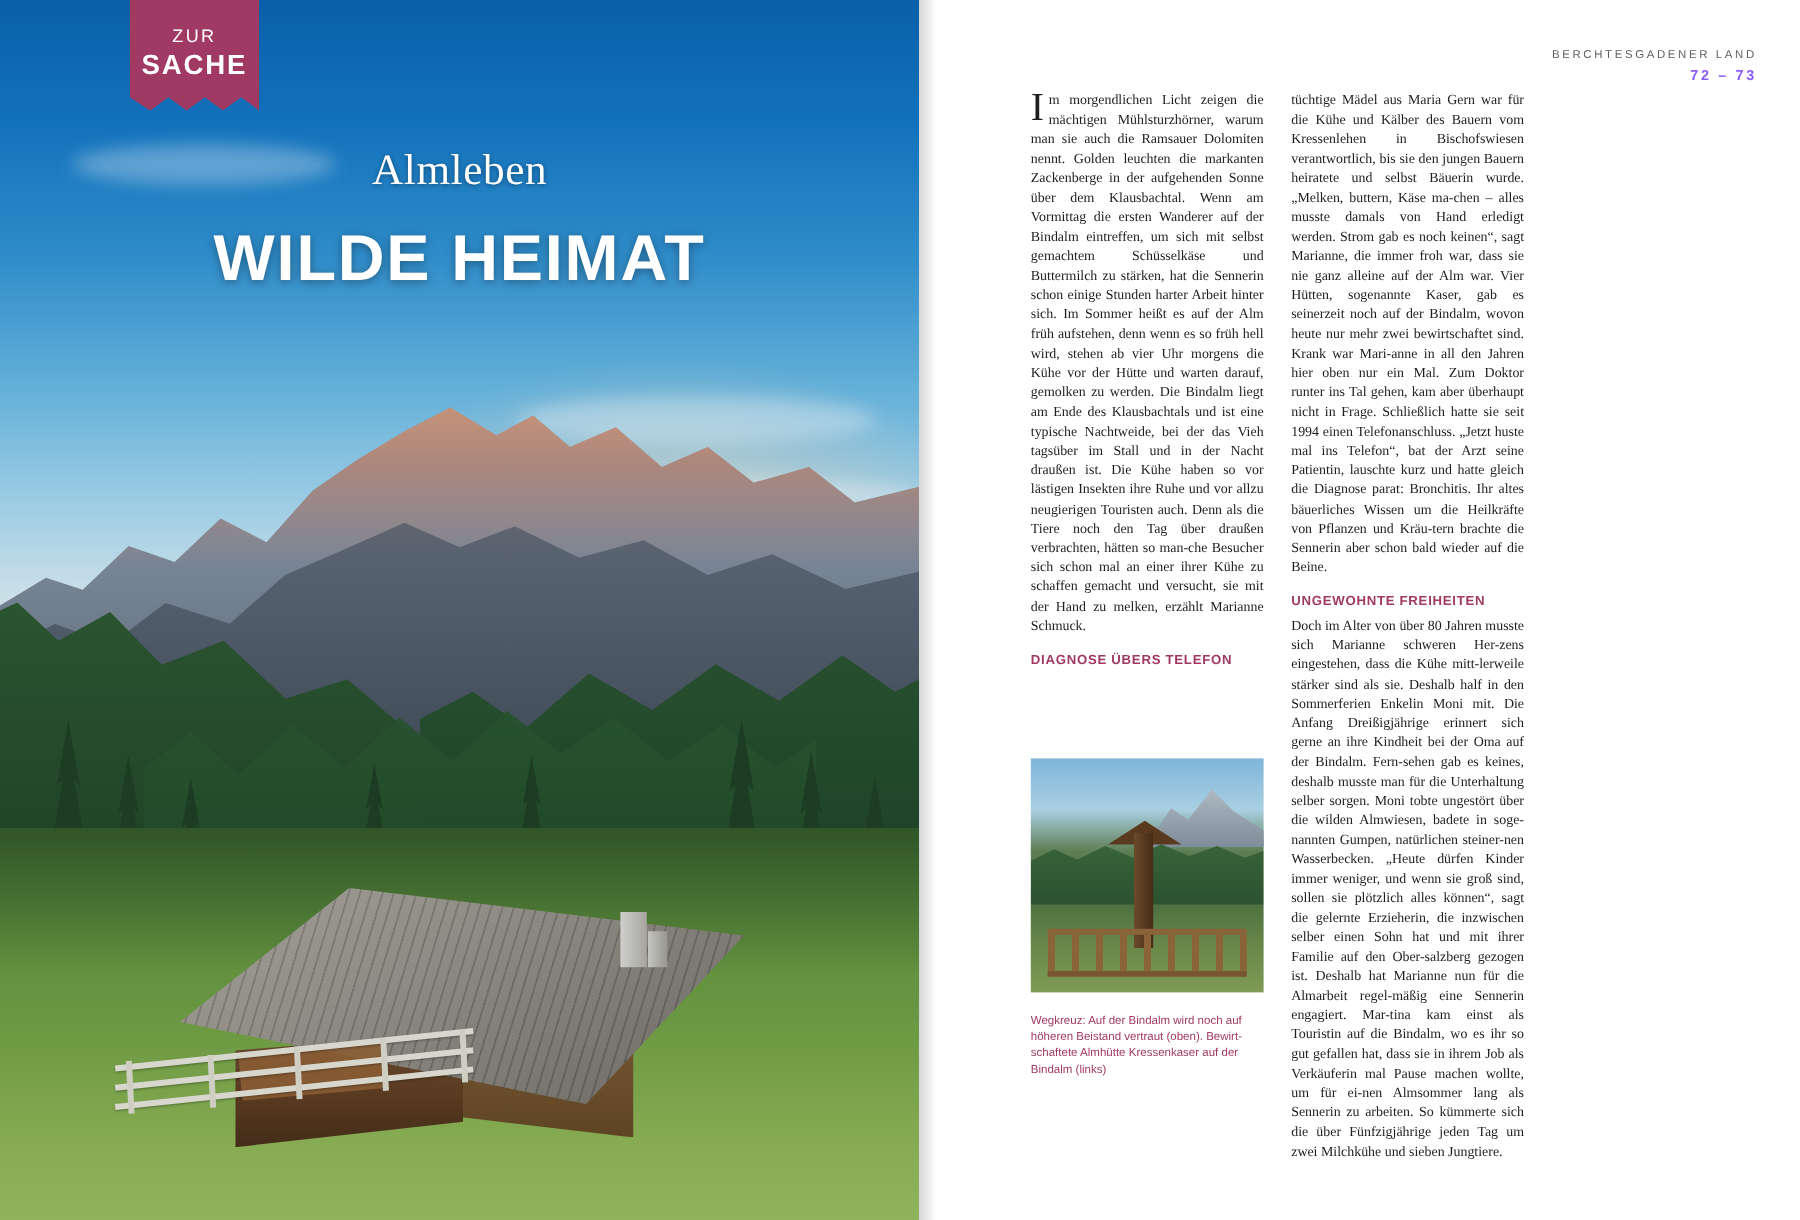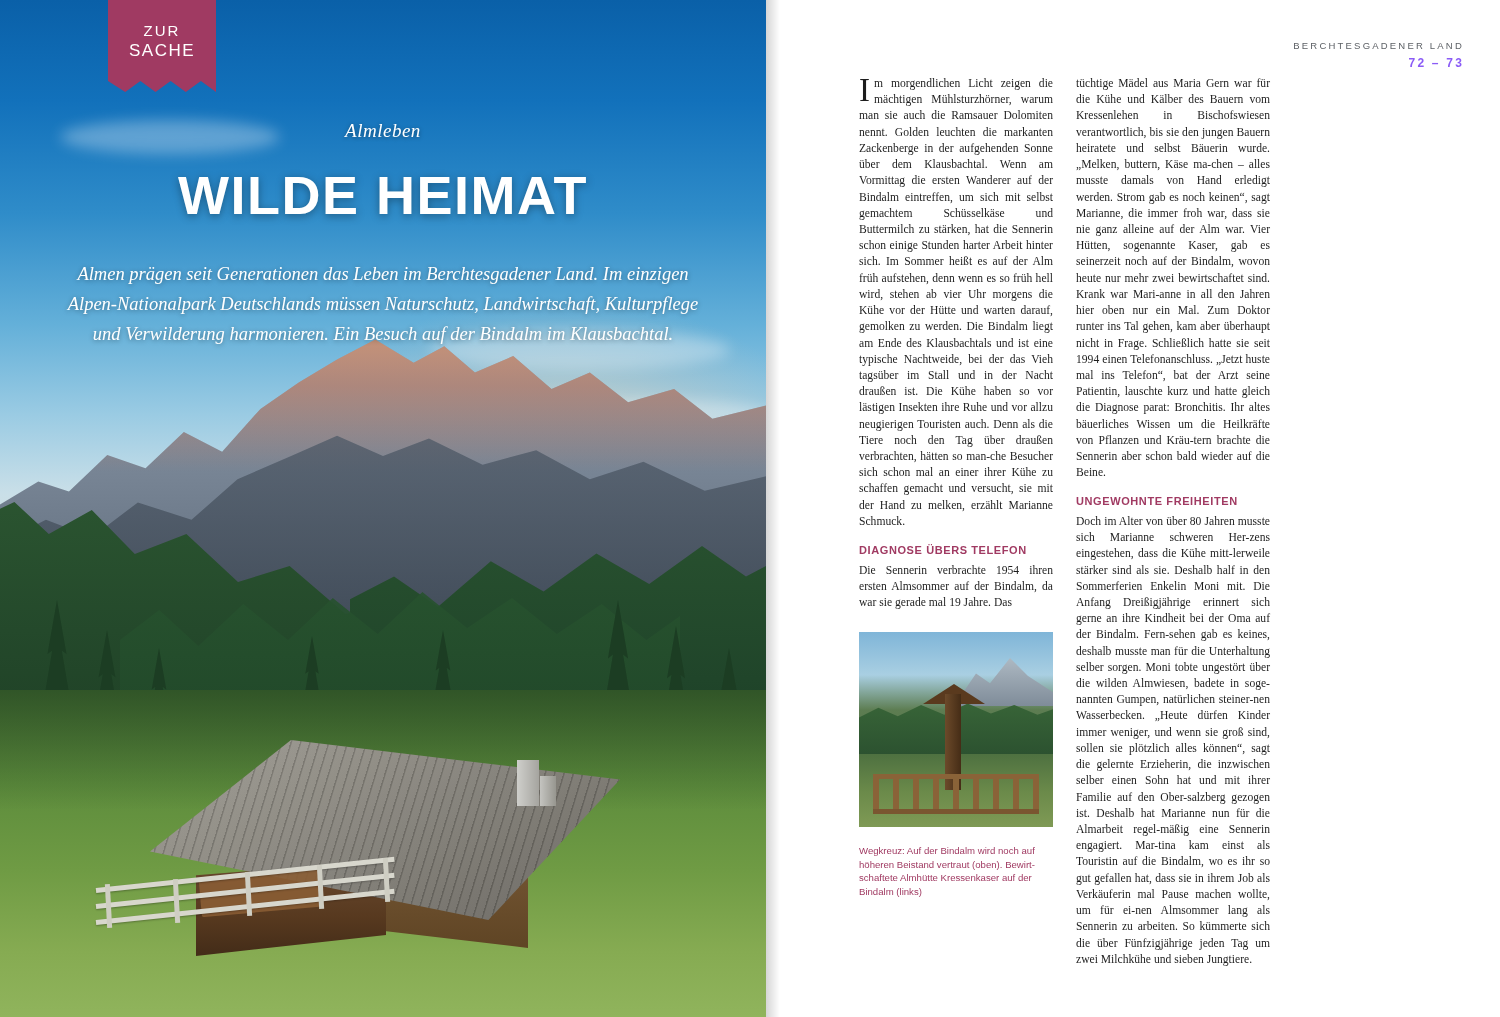--- a/index.html
+++ b/index.html
@@ -149,27 +149,27 @@
   .flag {
     position: absolute; left: 108px; top: 0; width: 108px; height: 92px;
     background: #a03a62;
     clip-path: polygon(0 0, 100% 0, 100% 100%, 86% 88%, 72% 100%, 58% 88%, 44% 100%, 30% 88%, 16% 100%, 0 88%);
     color: #fff;
     display: flex; flex-direction: column; align-items: center; justify-content: flex-start;
     padding-top: 22px;
     font-family: "Liberation Sans", sans-serif;
   }
   .flag .l1 { font-size: 15px; letter-spacing: 2px; font-weight: 400; }
-  .flag .l2 { font-size: 17px; letter-spacing: 1.5px; font-weight: 400; margin-top: 2px; }
+  .flag .l2 { font-size: 23px; letter-spacing: 1.5px; font-weight: 700; margin-top: 2px; }
 
   
   .hero-text { position: absolute; left: 0; top: 120px; width: 766px; color: #fff; }
   .kicker {
     text-align: center; font-family: "Liberation Serif", serif;
-    font-style: italic; font-size: 19px; letter-spacing: .5px;
+    font-size: 36px; letter-spacing: .5px;
     text-shadow: 0 1px 4px rgba(0,0,0,.4);
   }
   .headline {
     text-align: center; margin-top: 22px;
     font-family: "Liberation Sans", sans-serif;
     font-weight: 700; font-size: 54px; letter-spacing: 1.5px;
     text-shadow: 0 2px 8px rgba(0,0,0,.35);
   }
   .standfirst {
     margin: 34px auto 0; width: 640px; text-align: center;
@@ -326,38 +326,36 @@
     </div>
 
     <div class="flag">
       <div class="l1">ZUR</div>
       <div class="l2">SACHE</div>
     </div>
 
     <div class="hero-text">
       <div class="kicker">Almleben</div>
       <div class="headline">WILDE HEIMAT</div>
-      <div class="standfirst">Almen prägen seit Generationen das Leben im Berchtesgadener Land. Im einzigen Alpen-Nationalpark Deutschlands müssen Naturschutz, Landwirtschaft, Kulturpflege und Verwilderung harmonieren. Ein Besuch auf der Bindalm im Klausbachtal.</div>
     </div>
   </div>
 
   <div class="page-right">
     <div class="gutter-shadow"></div>
 
     <div class="folio">
       <div class="run">BERCHTESGADENER LAND</div>
       <div class="num">72 – 73</div>
     </div>
 
     <div class="cols">
 
       <div class="col col1">
         <p class="dropcap-p">Im morgendlichen Licht zeigen die mächtigen Mühlsturzhörner, warum man sie auch die Ramsauer Dolomiten nennt. Golden leuchten die markanten Zackenberge in der aufgehenden Sonne über dem Klausbachtal. Wenn am Vormittag die ersten Wanderer auf der Bindalm eintreffen, um sich mit selbst gemachtem Schüsselkäse und Buttermilch zu stärken, hat die Sennerin schon einige Stunden harter Arbeit hinter sich. Im Sommer heißt es auf der Alm früh aufstehen, denn wenn es so früh hell wird, stehen ab vier Uhr morgens die Kühe vor der Hütte und warten darauf, gemolken zu werden. Die Bindalm liegt am Ende des Klausbachtals und ist eine typische Nachtweide, bei der das Vieh tagsüber im Stall und in der Nacht draußen ist. Die Kühe haben so vor lästigen Insekten ihre Ruhe und vor allzu neugierigen Touristen auch. Denn als die Tiere noch den Tag über draußen verbrachten, hätten so man-che Besucher sich schon mal an einer ihrer Kühe zu schaffen gemacht und versucht, sie mit der Hand zu melken, erzählt Marianne Schmuck.</p>
         <div class="subhead">DIAGNOSE ÜBERS TELEFON</div>
-        <p>Die Sennerin verbrachte 1954 ihren ersten Almsommer auf der Bindalm, da war sie gerade mal 19 Jahre. Das</p>
 
         <div class="photo photo-wegkreuz">
           <div class="wk-peak"></div>
           <div class="wk-forest"></div>
           <div class="wk-roof"></div>
           <div class="wk-post"></div>
           <div class="wk-fence"></div>
         </div>
         <div class="caption caption-left-photo">Wegkreuz: Auf der Bindalm wird noch auf höheren Beistand vertraut (oben). Bewirt-schaftete Almhütte Kressenkaser auf der Bindalm (links)</div>
       </div>

